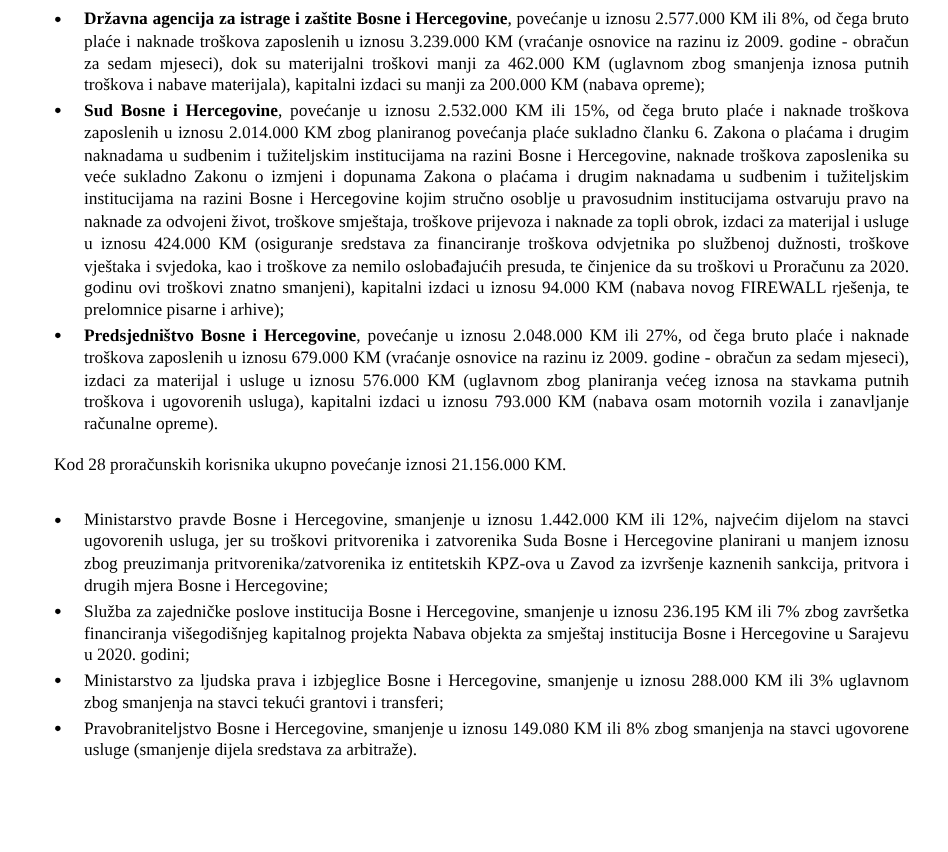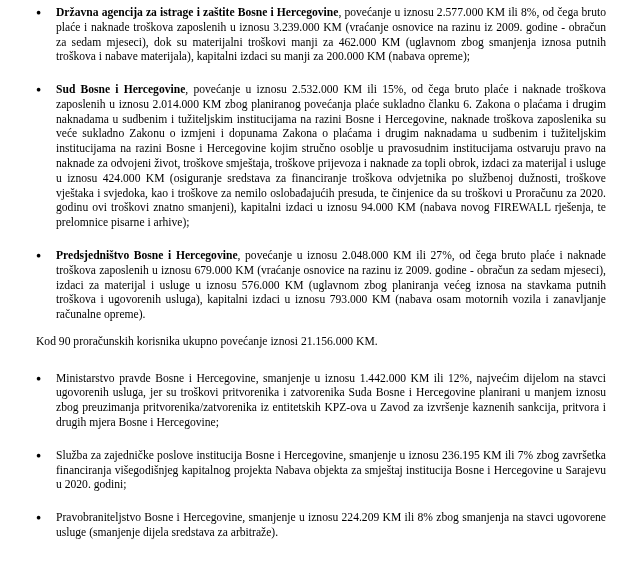--- a/index.html
+++ b/index.html
@@ -36,21 +36,21 @@
   }
   ul.bullets > li::before {
     content: "\25CF";
     position: absolute;
     left: 10px;
     top: 0px;
     font-size: 8.5px;
     line-height: 1.55;
   }
   ul.bullets > li + li {
-    margin-top: 18px;
+    margin-top: 2px;
   }
   .lead {
     font-weight: bold;
   }
   p.para {
     font-size: 11.6px;
     line-height: 1.28;
     text-align: justify;
     margin: 0;
     padding-left: 10px;
@@ -77,32 +77,35 @@
     <li>
       <span class="lead">Sud Bosne i Hercegovine</span><span>, povećanje u iznosu 2.532.000 KM ili 15%, od čega bruto plaće i naknade troškova zaposlenih u iznosu 2.014.000 KM zbog planiranog povećanja plaće sukladno članku 6. Zakona o plaćama i drugim naknadama u sudbenim i tužiteljskim institucijama na razini Bosne i Hercegovine, naknade troškova zaposlenika su veće sukladno Zakonu o izmjeni i dopunama Zakona o plaćama i drugim naknadama u sudbenim i tužiteljskim institucijama na razini Bosne i Hercegovine kojim stručno osoblje u pravosudnim institucijama ostvaruju pravo na naknade za odvojeni život, troškove smještaja, troškove prijevoza i naknade za topli obrok, izdaci za materijal i usluge u iznosu 424.000 KM (osiguranje sredstava za financiranje troškova odvjetnika po službenoj dužnosti, troškove vještaka i svjedoka, kao i troškove za nemilo oslobađajućih presuda, te činjenice da su troškovi u Proračunu za 2020. godinu ovi troškovi znatno smanjeni), kapitalni izdaci u iznosu 94.000 KM (nabava novog FIREWALL rješenja, te prelomnice pisarne i arhive);</span>
     </li>
     <li>
       <span class="lead">Predsjedništvo Bosne i Hercegovine</span><span>, povećanje u iznosu 2.048.000 KM ili 27%, od čega bruto plaće i naknade troškova zaposlenih u iznosu 679.000 KM (vraćanje osnovice na razinu iz 2009. godine - obračun za sedam mjeseci), izdaci za materijal i usluge u iznosu 576.000 KM (uglavnom zbog planiranja većeg iznosa na stavkama putnih troškova i ugovorenih usluga), kapitalni izdaci u iznosu 793.000 KM (nabava osam motornih vozila i zanavljanje računalne opreme).</span>
     </li>
   </ul>
 
   <div class="sp-1"></div>
 
-  <p class="para">Kod 90 proračunskih korisnika ukupno povećanje iznosi 21.156.000 KM.</p>
+  <p class="para">Kod 28 proračunskih korisnika ukupno povećanje iznosi 21.156.000 KM.</p>
 
   <div class="sp-2"></div>
 
 
   <div class="sp-3"></div>
 
   <ul class="bullets list-second">
     <li>
       <span>Ministarstvo pravde Bosne i Hercegovine, smanjenje u iznosu 1.442.000 KM ili 12%, najvećim dijelom na stavci ugovorenih usluga, jer su troškovi pritvorenika i zatvorenika Suda Bosne i Hercegovine planirani u manjem iznosu zbog preuzimanja pritvorenika/zatvorenika iz entitetskih KPZ-ova u Zavod za izvršenje kaznenih sankcija, pritvora i drugih mjera Bosne i Hercegovine;</span>
     </li>
     <li>
       <span>Služba za zajedničke poslove institucija Bosne i Hercegovine, smanjenje u iznosu 236.195 KM ili 7% zbog završetka financiranja višegodišnjeg kapitalnog projekta Nabava objekta za smještaj institucija Bosne i Hercegovine u Sarajevu u 2020. godini;</span>
     </li>
     <li>
-      <span>Pravobraniteljstvo Bosne i Hercegovine, smanjenje u iznosu 224.209 KM ili 8% zbog smanjenja na stavci ugovorene usluge (smanjenje dijela sredstava za arbitraže).</span>
+      <span>Ministarstvo za ljudska prava i izbjeglice Bosne i Hercegovine, smanjenje u iznosu 288.000 KM ili 3% uglavnom zbog smanjenja na stavci tekući grantovi i transferi;</span>
+    </li>
+    <li>
+      <span>Pravobraniteljstvo Bosne i Hercegovine, smanjenje u iznosu 149.080 KM ili 8% zbog smanjenja na stavci ugovorene usluge (smanjenje dijela sredstava za arbitraže).</span>
     </li>
   </ul>
 
 </div>
 
 </body></html>

